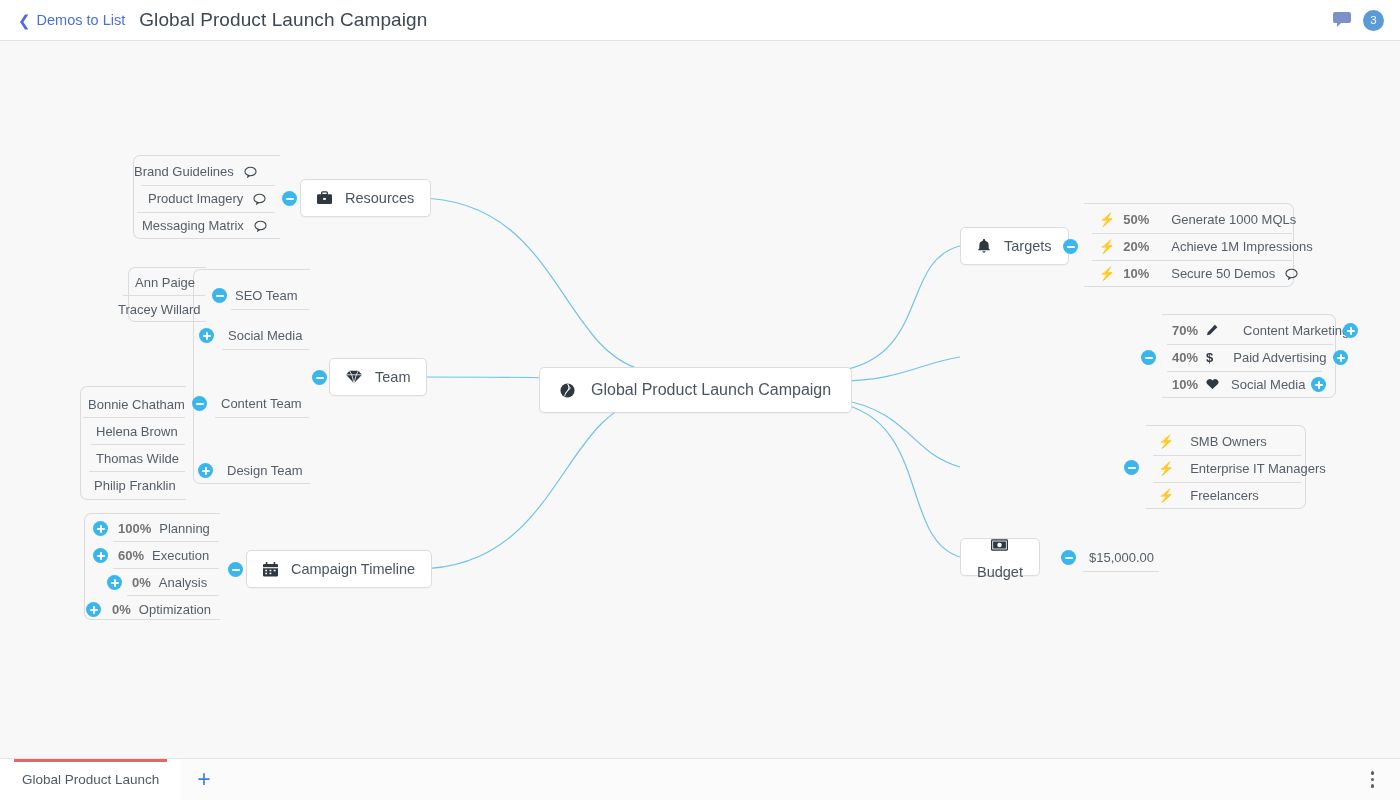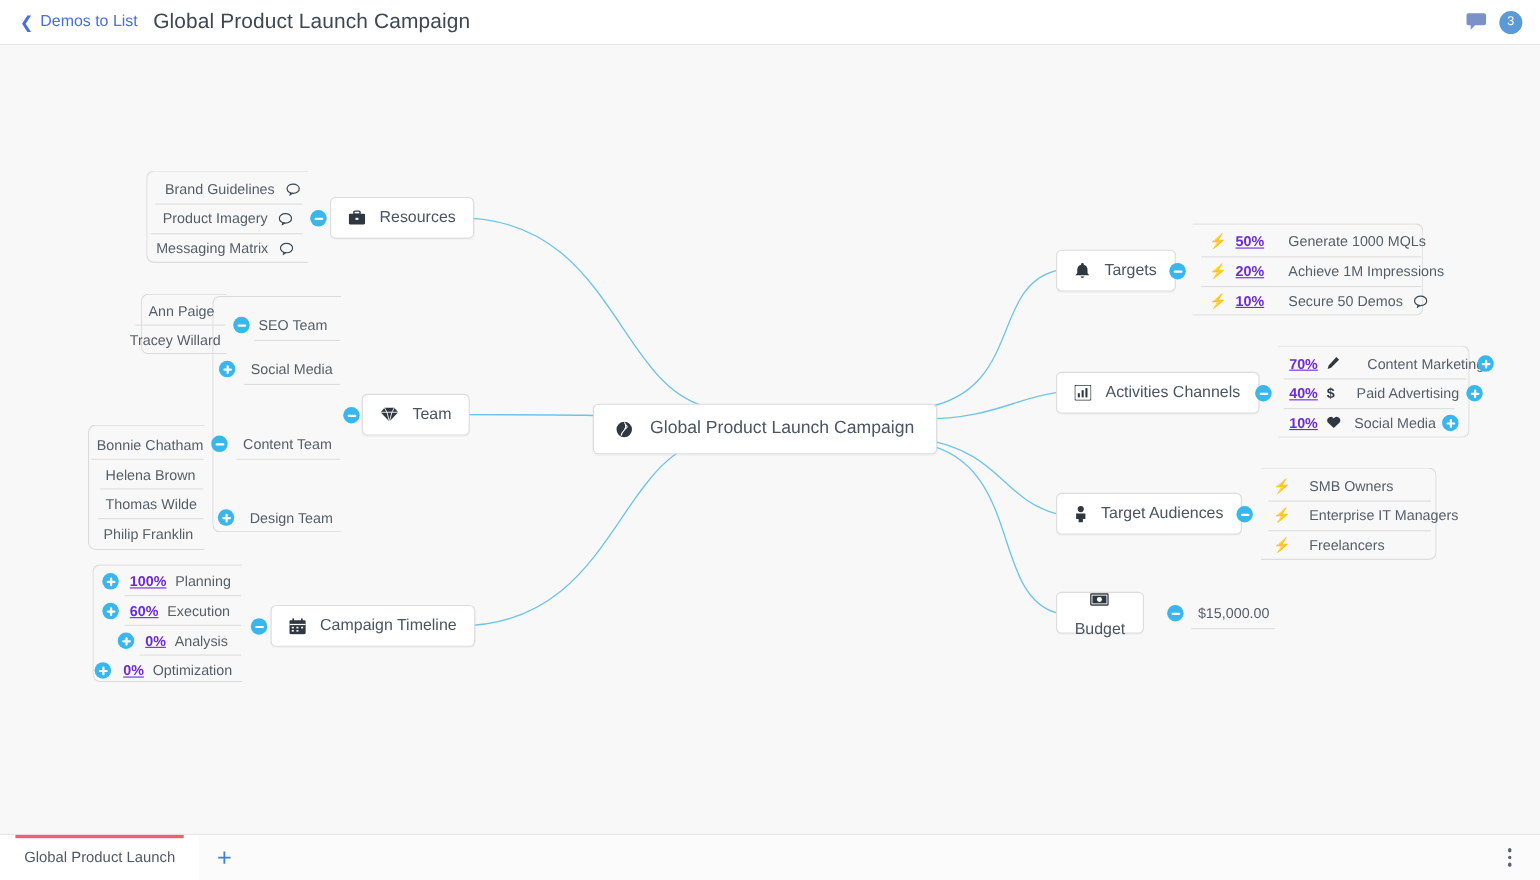--- a/index.html
+++ b/index.html
@@ -98,21 +98,21 @@
 
   
   .crow {
     position: absolute;
     display: flex; align-items: center;
     height: 27px; gap: 8px;
     cursor: pointer; z-index: 4;
     white-space: nowrap;
   }
   .crow .ctext { font-size: 13px; color: #555e68; }
-  .crow .pct { font-size: 13px; font-weight: bold; color: #6d28d9; text-decoration: underline; }
+  .crow .pct { font-size: 13px; font-weight: bold; color: #737373; }
   .crow .bolt { font-size: 13px; line-height: 1; }
   .crow .cico { font-size: 12px; line-height: 1; color: #2f3740; }
   .crow .bubble { margin-left: 2px; display: flex; }
 
   .uline {
     position: absolute;
     height: 1px; background: #dddddd; z-index: 3;
   }
 
   
@@ -199,21 +199,21 @@
         <rect x="0" y="3" width="16" height="10.5" rx="1.4"></rect>
         <rect x="6.6" y="7" width="2.8" height="2" fill="#fff"></rect>
       </svg>
     </span>
     <span class="label">Resources</span>
   </div>
   <div class="toggle" style="left:282px; top:150px;"></div>
 
   <div class="group left-open" style="left:133px; top:114px; width:147px; height:84px;"></div>
 
-  <div class="crow" style="left:150px; top:117px;">
+  <div class="crow" style="left:134px; top:117px;">
     <span class="ctext">Brand Guidelines</span>
     <span class="bubble">
       <svg width="13" height="12" viewBox="0 0 14 13" fill="none" stroke="#3d4852" stroke-width="1.2">
         <ellipse cx="7" cy="6" rx="6" ry="4.6"></ellipse>
           <path d="M4.6 9.8 4 12l2.6-1.8"></path>
       </svg>
       </span>
   </div>
   <div class="uline" style="left:141px; top:144px; width:134px;"></div>
 
@@ -381,31 +381,20 @@
     <span class="pct">10%</span>
     <span class="ctext" style="margin-left:14px">Secure 50 Demos</span>
     <span class="bubble">
       <svg width="13" height="12" viewBox="0 0 14 13" fill="none" stroke="#3d4852" stroke-width="1.2">
         <ellipse cx="7" cy="6" rx="6" ry="4.6"></ellipse>
           <path d="M4.6 9.8 4 12l2.6-1.8"></path>
       </svg>
       </span>
   </div>
 
-  <div class="node" style="left:960px; top:297px;">
-    <span class="nicon">
-      <svg width="15" height="14" viewBox="0 0 16 15" fill="#2f3740">
-        <rect x="0" y="0" width="16" height="15" rx="1.4" fill="none" stroke="#2f3740" stroke-width="1.3"></rect>
-        <rect x="3" y="8" width="2" height="4"></rect>
-          <rect x="6.7" y="5" width="2" height="7"></rect>
-        <rect x="10.4" y="3" width="2" height="9"></rect>
-      </svg>
-    </span>
-    <span class="label">Activities   Channels</span>
-  </div>
   <div class="toggle" style="left:1141px; top:309px;"></div>
 
   <div class="group right-open" style="left:1162px; top:273px; width:174px; height:84px;"></div>
 
   <div class="crow" style="left:1172px; top:276px;justify-content:space-between;">
     <span class="pct">70%</span>
     <span class="cico">
       <svg width="12" height="12" viewBox="0 0 13 13" fill="#2f3740">
         <path d="M9.6.7 12.3 3.4 4.4 11.3 1 12.3l1-3.4z"></path>
       </svg></span>
@@ -425,29 +414,20 @@
   <div class="crow" style="left:1172px; top:330px;">
     <span class="pct">10%</span>
     <span class="cico">
       <svg width="13" height="12" viewBox="0 0 14 12" fill="#2f3740">
         <path d="M7 11.5 1.2 6A3.3 3.3 0 0 1 7 2.3 3.3 3.3 0 0 1 12.8 6z"></path>
       </svg></span>
     <span class="ctext" style="margin-left:4px">Social Media</span>
   </div>
   <div class="toggle plus" style="left:1311px; top:336px;"></div>
 
-  <div class="node" style="left:960px; top:407px;">
-    <span class="nicon">
-      <svg width="11" height="15" viewBox="0 0 11 16" fill="#2f3740">
-        <circle cx="5.5" cy="3" r="3"></circle>
-        <path d="M1 7.3h9v5.2H7.6V16H3.4v-3.5H1z"></path>
-      </svg>
-    </span>
-    <span class="label">Target Audiences</span>
-  </div>
   <div class="toggle" style="left:1124px; top:419px;"></div>
 
   <div class="group right-open" style="left:1146px; top:384px; width:160px; height:84px;"></div>
 
   <div class="crow" style="left:1158px; top:387px;">
     <span class="bolt" style="color:#e8403a">⚡</span>
     <span class="ctext" style="margin-left:8px">SMB Owners</span>
   </div>
   <div class="uline" style="left:1153px; top:414px; width:148px;"></div>
 

